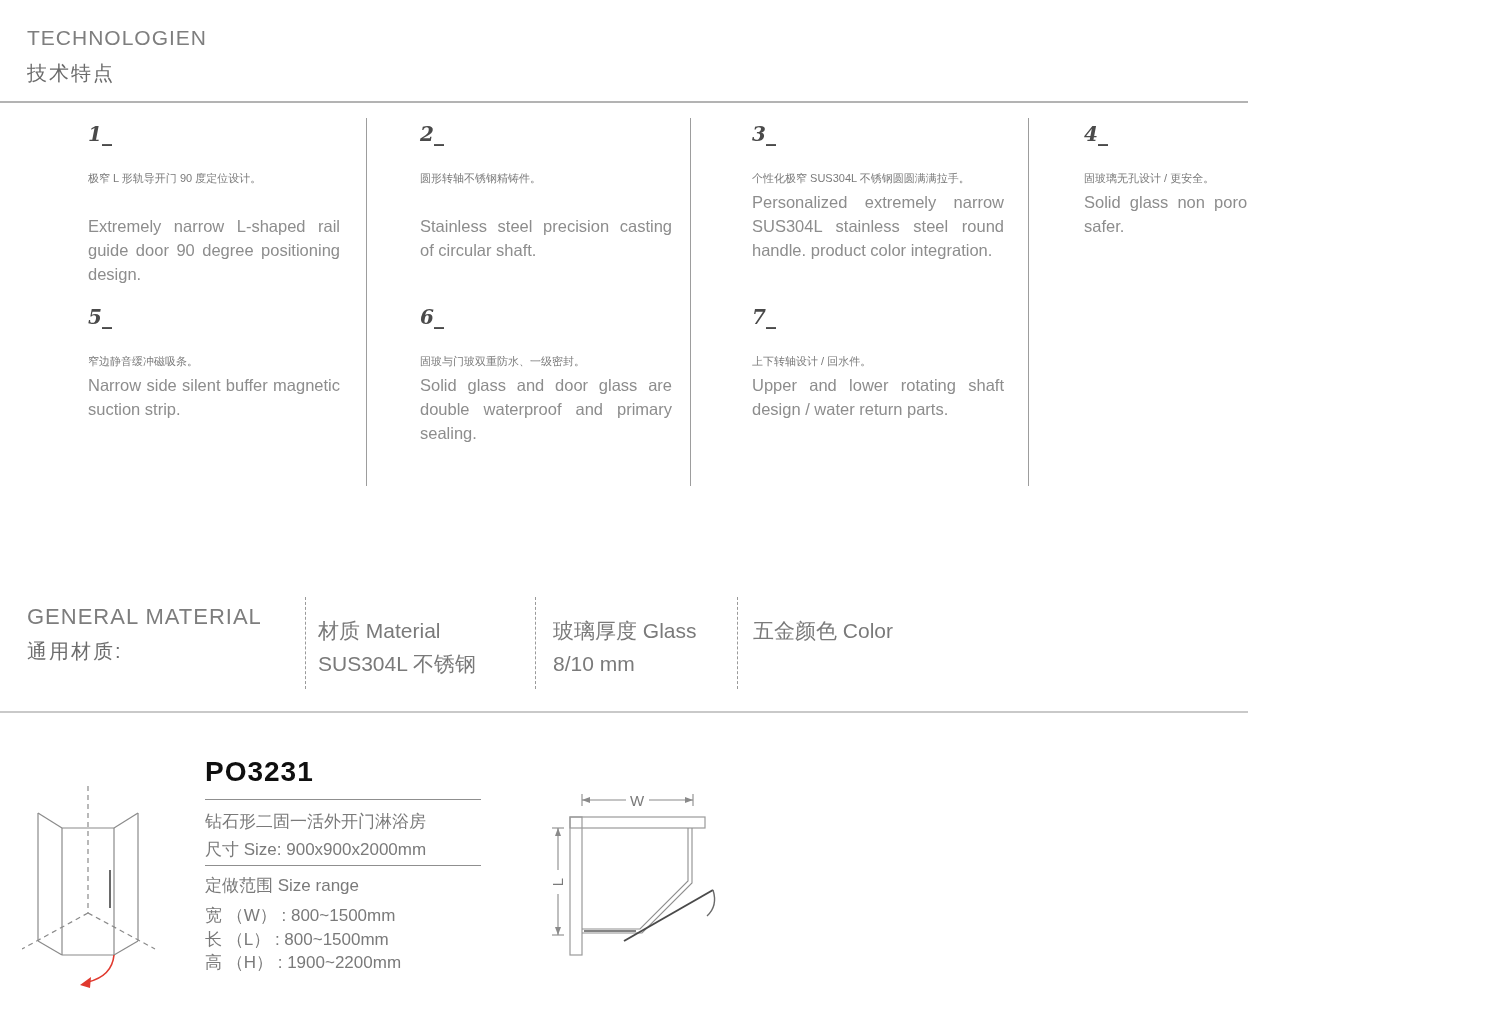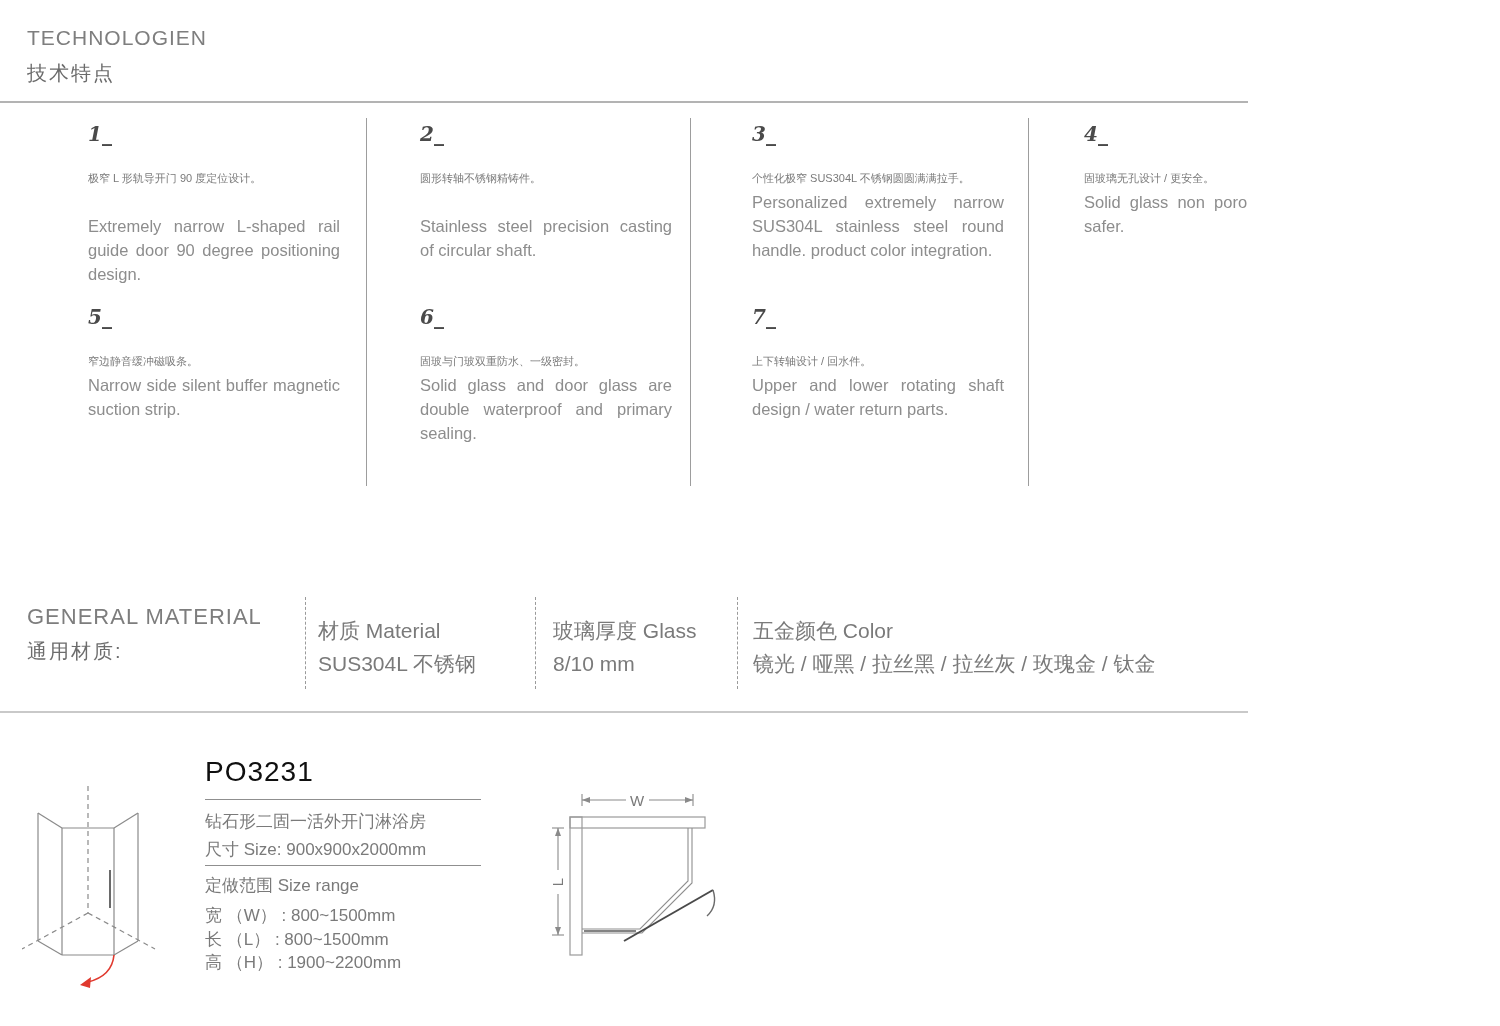--- a/index.html
+++ b/index.html
@@ -23,21 +23,21 @@
   .vdiv{position:absolute;top:118px;height:368px;width:1px;background:#9d9d9d;}
 
   
   .gm-title{position:absolute;left:27px;top:604px;font-size:22px;color:#7d7d7d;letter-spacing:1px;}
   .gm-subtitle{position:absolute;left:27px;top:638px;font-size:20px;color:#6d6d6d;letter-spacing:2px;}
   .dash{position:absolute;top:597px;height:92px;width:0;border-left:1px dashed #9a9a9a;}
   .gm-col{position:absolute;top:615px;font-size:21px;color:#7a7a7a;line-height:32px;}
   .gm-col .val{margin-top:1px;}
 
   
-  .model{position:absolute;left:205px;top:756px;font-size:28px;font-weight:normal;color:#0f0f0f;letter-spacing:1px;}
+  .model{position:absolute;left:205px;top:756px;font-size:28px;font-weight:bold;color:#0f0f0f;letter-spacing:1px;}
   .rule{position:absolute;left:205px;width:276px;height:1px;background:#8f8f8f;}
   .p-line{position:absolute;left:205px;font-size:17px;color:#7a7a7a;}
   .drawing{position:absolute;}
 </style>
 </head>
 <body>
 
 <div class="page">
 
   <div class="title">TECHNOLOGIEN</div>
@@ -95,21 +95,20 @@
   <div class="gm-col" style="left:318px">
     <div>材质 Material</div>
     <div class="val">SUS304L 不锈钢</div>
   </div>
   <div class="gm-col" style="left:553px">
     <div>玻璃厚度 Glass</div>
     <div class="val">8/10 mm</div>
   </div>
   <div class="gm-col" style="left:753px">
     <div>五金颜色 Color</div>
-    <div class="val">镜光 / 哑黑 / 拉丝黑 / 拉丝灰 / 玫瑰金 / 钛金</div>
   </div>
 
   <div class="hr-mid"></div>
 
   <svg class="drawing" style="left:22px;top:778px" width="150" height="232" viewBox="0 0 150 232">
     <g stroke="#8a8a8a" stroke-width="1.2" fill="none">
       <line x1="66" y1="8" x2="66" y2="135" stroke-dasharray="5,4"></line>
       <line x1="66" y1="135" x2="0" y2="171" stroke-dasharray="5,4"></line>
       <line x1="66" y1="135" x2="133" y2="171" stroke-dasharray="5,4"></line>
       <line x1="16" y1="35" x2="16" y2="163"></line>

